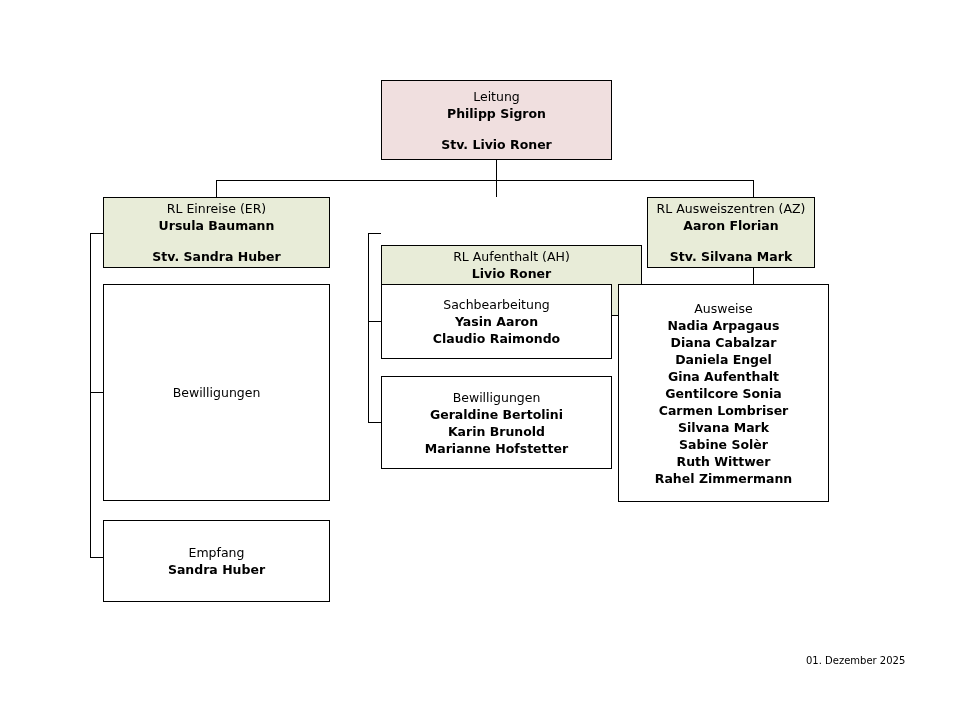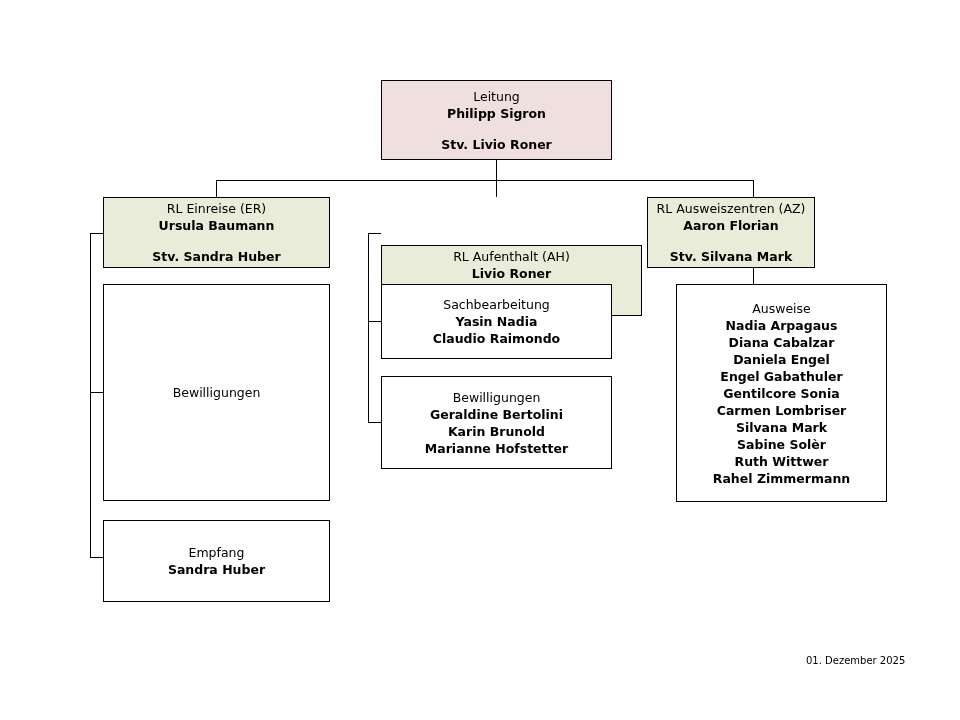--- a/index.html
+++ b/index.html
@@ -133,41 +133,41 @@
   <div class="node leaf" style="left:103px; top:520px; width:227px; height:82px;">
     <div class="role">Empfang</div>
     <div class="namelist">
         <div class="person">Sandra Huber</div>
       </div>
   </div>
 
   <div class="node leaf" style="left:381px; top:284px; width:231px; height:75px;text-align:right;">
     <div class="role">Sachbearbeitung</div>
     <div class="namelist">
-        <div class="person">Yasin Nadia</div>
+        <div class="person">Yasin Aaron</div>
         <div class="person">Claudio Raimondo</div>
       </div>
   </div>
 
   <div class="node leaf" style="left:381px; top:376px; width:231px; height:93px;">
     <div class="role">Bewilligungen</div>
     <div class="namelist">
         <div class="person">Geraldine Bertolini</div>
         <div class="person">Karin Brunold</div>
         <div class="person">Marianne Hofstetter</div>
       </div>
   </div>
 
-  <div class="node leaf" style="left:676px; top:284px; width:211px; height:218px;">
+  <div class="node leaf" style="left:618px; top:284px; width:211px; height:218px;">
     <div class="role">Ausweise</div>
     <div class="namelist">
         <div class="person">Nadia Arpagaus</div>
         <div class="person">Diana Cabalzar</div>
         <div class="person">Daniela Engel</div>
-        <div class="person">Engel Gabathuler</div>
+        <div class="person">Gina Aufenthalt</div>
         <div class="person">Gentilcore Sonia</div>
         <div class="person">Carmen Lombriser</div>
         <div class="person">Silvana Mark</div>
         <div class="person">Sabine Solèr</div>
         <div class="person">Ruth Wittwer</div>
         <div class="person">Rahel Zimmermann</div>
       </div>
   </div>
 
   <div class="datestamp" style="left:806px; top:655px;">01. Dezember 2025</div>

